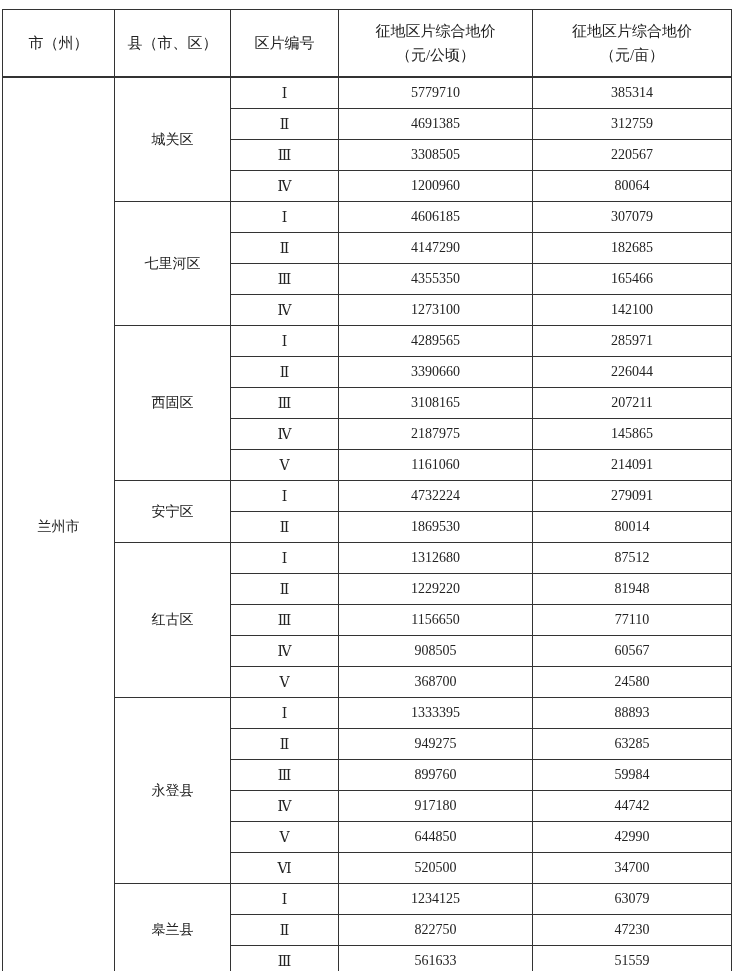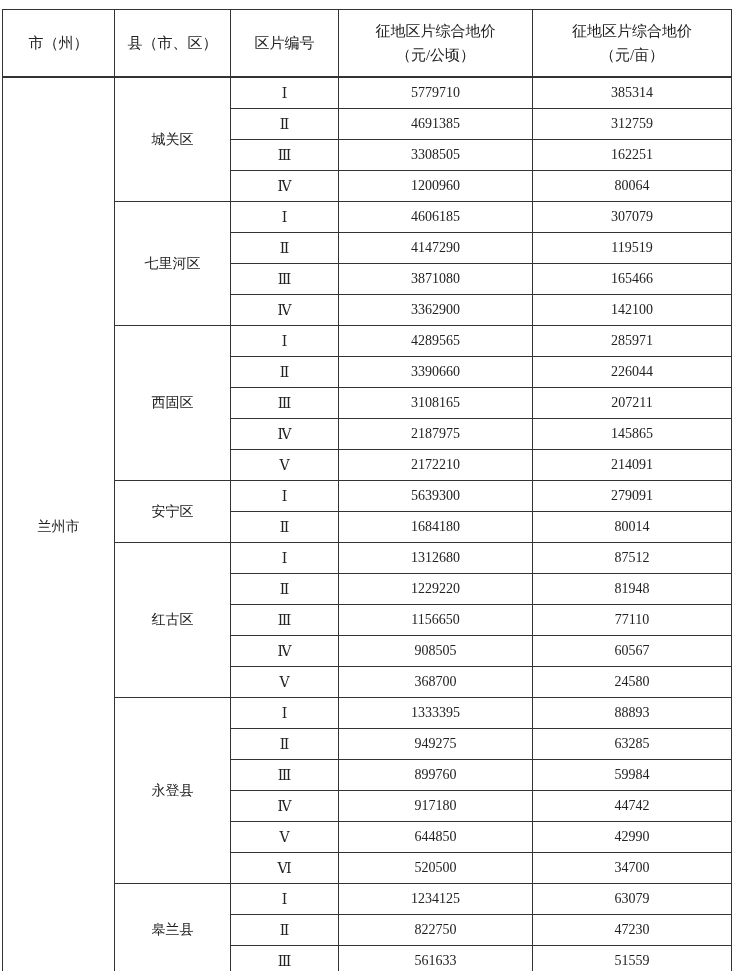--- a/index.html
+++ b/index.html
@@ -70,46 +70,46 @@
         <td class="num">385314</td>
       </tr>
       <tr>
         <td class="zone">Ⅱ</td>
         <td class="num">4691385</td>
         <td class="num">312759</td>
       </tr>
       <tr>
         <td class="zone">Ⅲ</td>
         <td class="num">3308505</td>
-        <td class="num">162251</td>
+        <td class="num">220567</td>
       </tr>
       <tr>
         <td class="zone">Ⅳ</td>
         <td class="num">1200960</td>
         <td class="num">80064</td>
       </tr>
       <tr>
         <td class="district" rowspan="4">七里河区</td>
         <td class="zone">Ⅰ</td>
         <td class="num">4606185</td>
         <td class="num">307079</td>
       </tr>
       <tr>
         <td class="zone">Ⅱ</td>
         <td class="num">4147290</td>
-        <td class="num">119519</td>
-      </tr>
-      <tr>
-        <td class="zone">Ⅲ</td>
-        <td class="num">3871080</td>
+        <td class="num">182685</td>
+      </tr>
+      <tr>
+        <td class="zone">Ⅲ</td>
+        <td class="num">4355350</td>
         <td class="num">165466</td>
       </tr>
       <tr>
         <td class="zone">Ⅳ</td>
-        <td class="num">3362900</td>
+        <td class="num">1273100</td>
         <td class="num">142100</td>
       </tr>
       <tr>
         <td class="district" rowspan="5">西固区</td>
         <td class="zone">Ⅰ</td>
         <td class="num">4289565</td>
         <td class="num">285971</td>
       </tr>
       <tr>
         <td class="zone">Ⅱ</td>
@@ -121,32 +121,32 @@
         <td class="num">3108165</td>
         <td class="num">207211</td>
       </tr>
       <tr>
         <td class="zone">Ⅳ</td>
         <td class="num">2187975</td>
         <td class="num">145865</td>
       </tr>
       <tr>
         <td class="zone">Ⅴ</td>
-        <td class="num">2172210</td>
+        <td class="num">1161060</td>
         <td class="num">214091</td>
       </tr>
       <tr>
         <td class="district" rowspan="2">安宁区</td>
         <td class="zone">Ⅰ</td>
-        <td class="num">5639300</td>
+        <td class="num">4732224</td>
         <td class="num">279091</td>
       </tr>
       <tr>
         <td class="zone">Ⅱ</td>
-        <td class="num">1684180</td>
+        <td class="num">1869530</td>
         <td class="num">80014</td>
       </tr>
       <tr>
         <td class="district" rowspan="5">红古区</td>
         <td class="zone">Ⅰ</td>
         <td class="num">1312680</td>
         <td class="num">87512</td>
       </tr>
       <tr>
         <td class="zone">Ⅱ</td>

